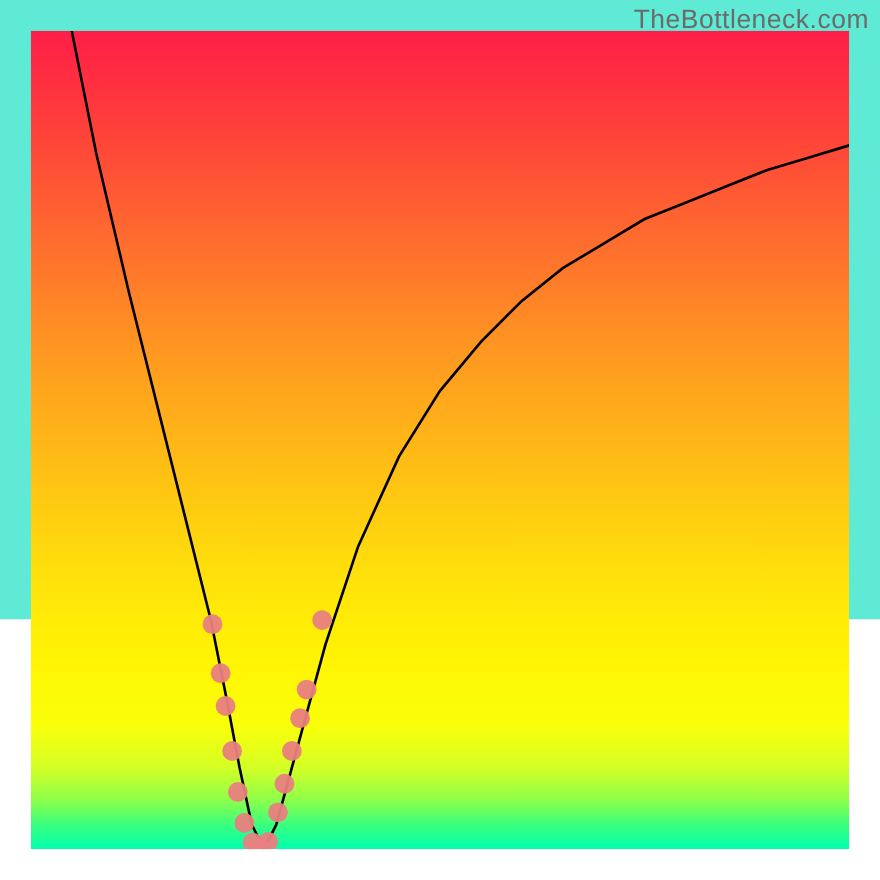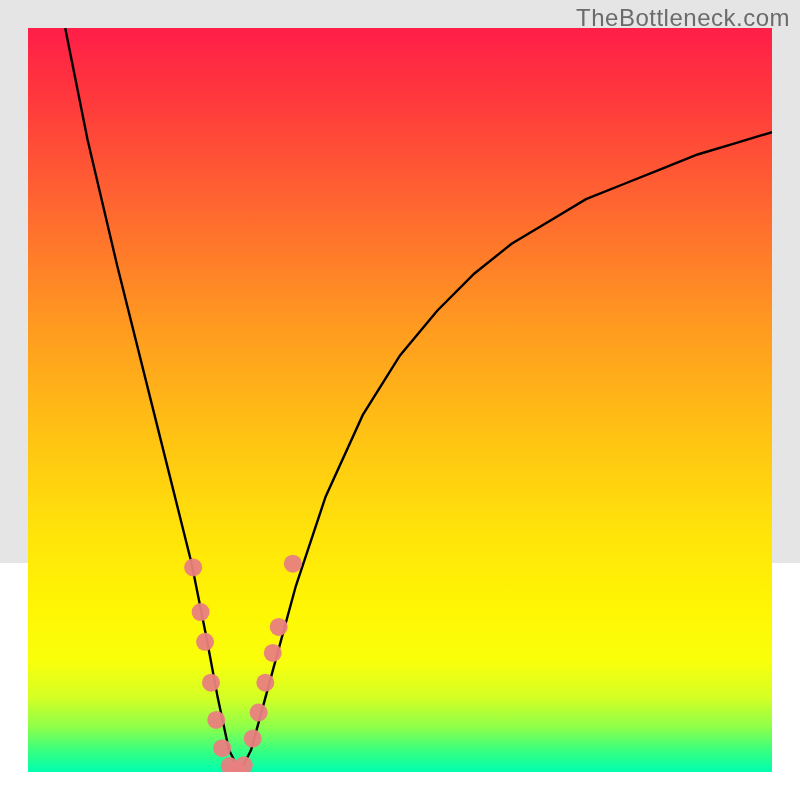--- a/index.html
+++ b/index.html
@@ -6,21 +6,21 @@
     margin: 0;
     padding: 0;
     width: 800px;
     height: 800px;
     overflow: hidden;
     font-family: Arial, Helvetica, sans-serif;
   }
   .frame {
     width: 800px;
     height: 563px;
-    background: #e5e5e5;
+    background: #5eead4;
     position: relative;
   }
   .watermark {
     position: absolute;
     top: 4px;
     right: 10px;
     color: #6b6b6b;
     font-size: 24px;
     font-weight: 500;
     letter-spacing: 0.5px;

